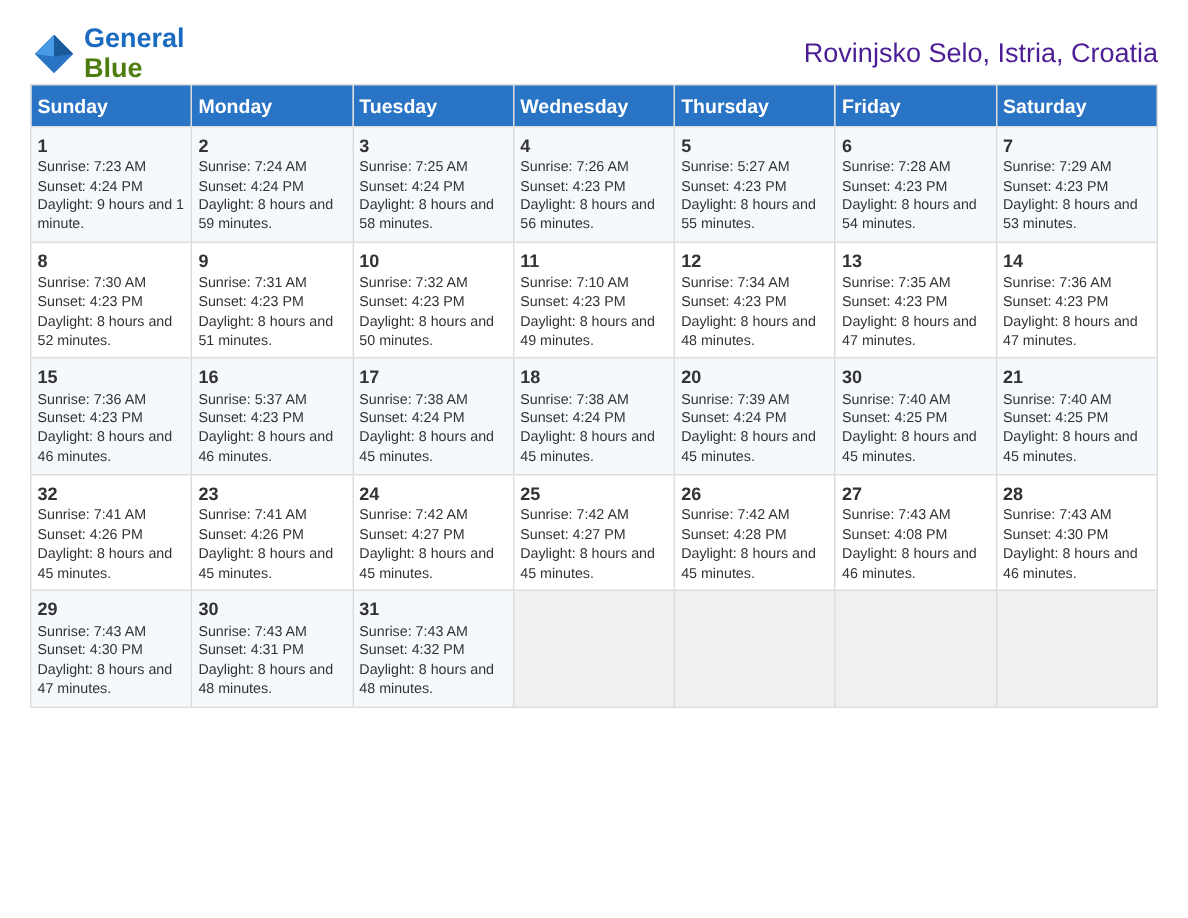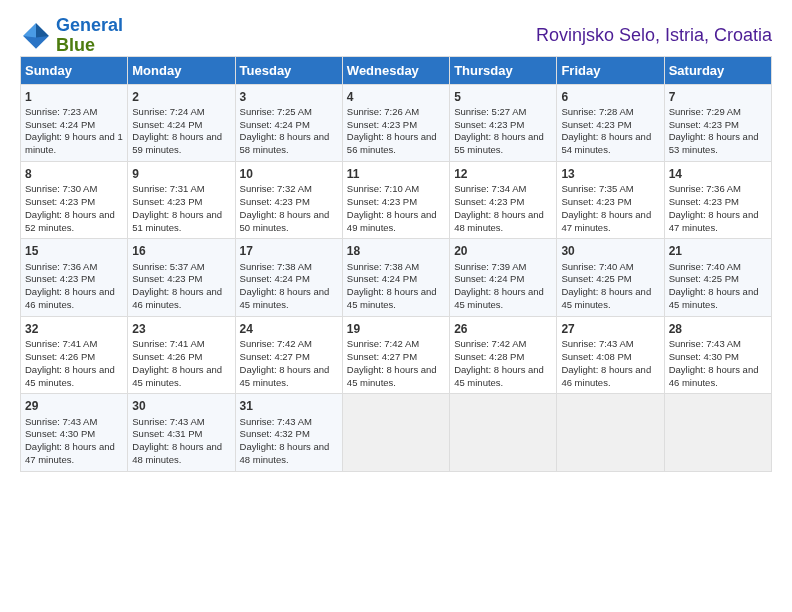--- a/index.html
+++ b/index.html
@@ -148,21 +148,21 @@
           <td><span class="day-num">17</span><span>Sunrise: 7:38 AM</span><br><span>Sunset: 4:24 PM</span><br><span>Daylight: 8 hours and 45 minutes.</span></td>
           <td><span class="day-num">18</span><span>Sunrise: 7:38 AM</span><br><span>Sunset: 4:24 PM</span><br><span>Daylight: 8 hours and 45 minutes.</span></td>
           <td><span class="day-num">20</span><span>Sunrise: 7:39 AM</span><br><span>Sunset: 4:24 PM</span><br><span>Daylight: 8 hours and 45 minutes.</span></td>
           <td><span class="day-num">30</span><span>Sunrise: 7:40 AM</span><br><span>Sunset: 4:25 PM</span><br><span>Daylight: 8 hours and 45 minutes.</span></td>
           <td><span class="day-num">21</span><span>Sunrise: 7:40 AM</span><br><span>Sunset: 4:25 PM</span><br><span>Daylight: 8 hours and 45 minutes.</span></td>
         </tr>
         <tr>
           <td><span class="day-num">32</span><span>Sunrise: 7:41 AM</span><br><span>Sunset: 4:26 PM</span><br><span>Daylight: 8 hours and 45 minutes.</span></td>
           <td><span class="day-num">23</span><span>Sunrise: 7:41 AM</span><br><span>Sunset: 4:26 PM</span><br><span>Daylight: 8 hours and 45 minutes.</span></td>
           <td><span class="day-num">24</span><span>Sunrise: 7:42 AM</span><br><span>Sunset: 4:27 PM</span><br><span>Daylight: 8 hours and 45 minutes.</span></td>
-          <td><span class="day-num">19</span><span>Sunrise: 7:42 AM</span><br><span>Sunset: 4:27 PM</span><br><span>Daylight: 8 hours and 45 minutes.</span></td>
+          <td><span class="day-num">25</span><span>Sunrise: 7:42 AM</span><br><span>Sunset: 4:27 PM</span><br><span>Daylight: 8 hours and 45 minutes.</span></td>
           <td><span class="day-num">26</span><span>Sunrise: 7:42 AM</span><br><span>Sunset: 4:28 PM</span><br><span>Daylight: 8 hours and 45 minutes.</span></td>
           <td><span class="day-num">27</span><span>Sunrise: 7:43 AM</span><br><span>Sunset: 4:08 PM</span><br><span>Daylight: 8 hours and 46 minutes.</span></td>
           <td><span class="day-num">28</span><span>Sunrise: 7:43 AM</span><br><span>Sunset: 4:30 PM</span><br><span>Daylight: 8 hours and 46 minutes.</span></td>
         </tr>
         <tr>
           <td><span class="day-num">29</span><span>Sunrise: 7:43 AM</span><br><span>Sunset: 4:30 PM</span><br><span>Daylight: 8 hours and 47 minutes.</span></td>
           <td><span class="day-num">30</span><span>Sunrise: 7:43 AM</span><br><span>Sunset: 4:31 PM</span><br><span>Daylight: 8 hours and 48 minutes.</span></td>
           <td><span class="day-num">31</span><span>Sunrise: 7:43 AM</span><br><span>Sunset: 4:32 PM</span><br><span>Daylight: 8 hours and 48 minutes.</span></td>
           <td class="empty-cell"></td>
           <td class="empty-cell"></td>

